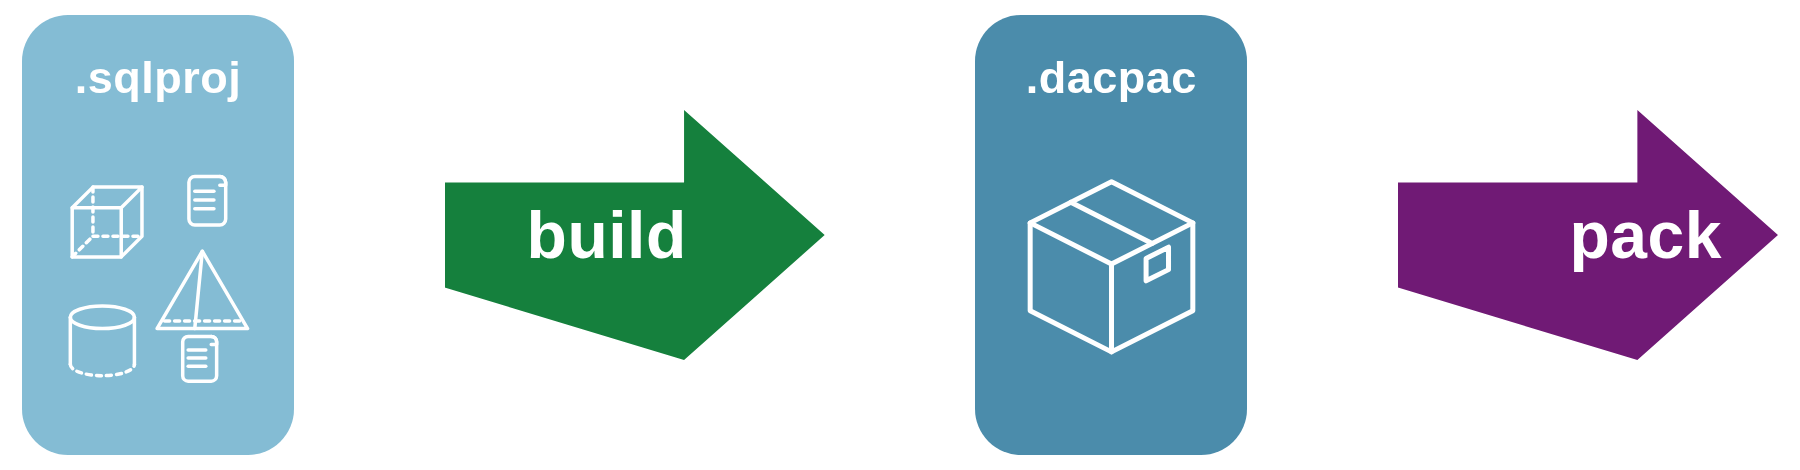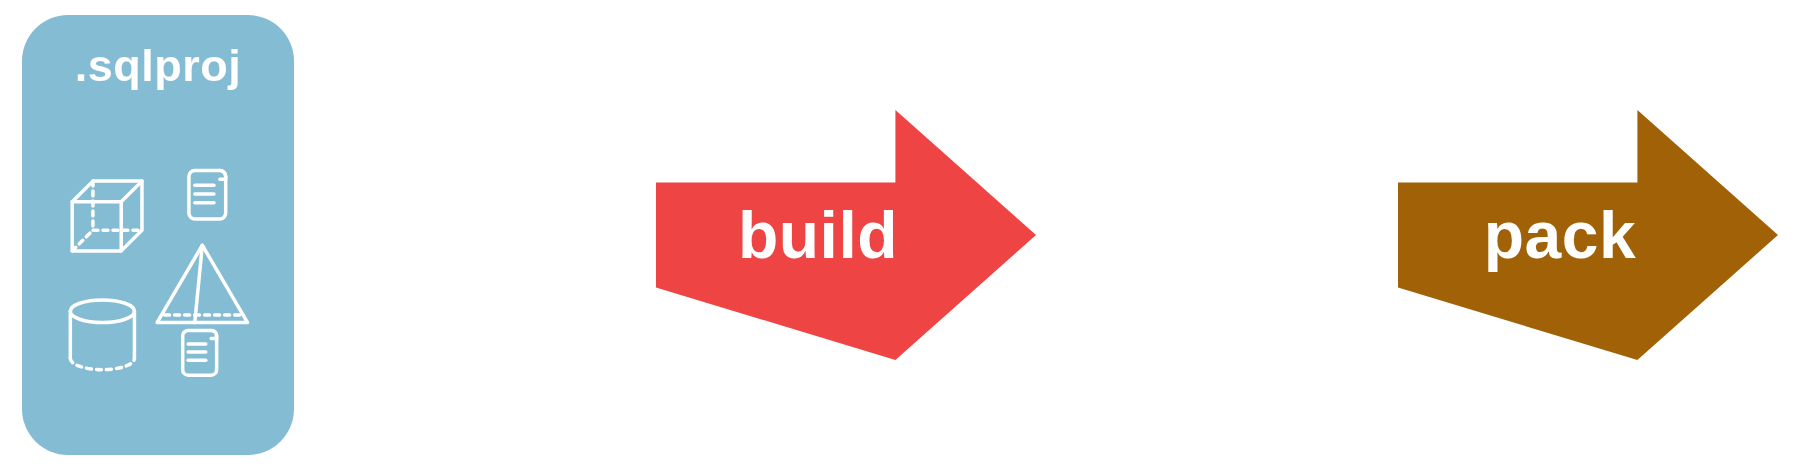--- a/index.html
+++ b/index.html
@@ -17,21 +17,21 @@
     justify-content: space-between;
     padding: 14px 22px;
   }
   .card {
     width: 272px;
     height: 440px;
     border-radius: 46px;
     display: flex;
     flex-direction: column;
     align-items: center;
-    padding: 26px 0 14px;
+    padding: 38px 0 14px;
     flex: 0 0 auto;
   }
   .card-sqlproj { background: #84bcd4; }
   .card-dacpac  { background: #4b8cab; }
   .card-nupkg   { background: #2f6b8d; }
   .card-title {
     color: #ffffff;
     font-size: 45px;
     font-weight: 700;
     letter-spacing: 0.5px;
@@ -47,22 +47,22 @@
   .arrow {
     width: 380px;
     height: 250px;
     flex: 0 0 auto;
     display: flex;
     align-items: center;
     justify-content: center;
     padding-right: 56px;
     clip-path: polygon(0 29%, 63% 29%, 63% 0, 100% 50%, 63% 100%, 0 71%);
   }
-  .arrow-build { background: #ef4444; }
-  .arrow-pack  { background: #a16207; }
+  .arrow-build { background: #15803d; }
+  .arrow-pack  { background: #701a75; justify-content: flex-end; }
   .arrow-label {
     color: #ffffff;
     font-size: 66px;
     font-weight: 700;
     letter-spacing: 0.5px;
   }
   svg.icon { display: block; }
   svg.icon * { vector-effect: non-scaling-stroke; }
 </style>
 </head>
@@ -112,19 +112,36 @@
 
         <use href="#scroll-shape" transform="translate(124,192) scale(0.72)"></use>
       </svg>
     </div>
   </div>
 
   <div class="arrow arrow-build">
     <span class="arrow-label">build</span>
   </div>
 
+  <div class="card card-dacpac">
+    <div class="card-title">.dacpac</div>
+    <div class="card-icon">
+      <svg class="icon" width="215" height="215" viewBox="0 0 230 220" fill="none" stroke="#ffffff" stroke-width="5" stroke-linejoin="round" stroke-linecap="round">
+
+        <path d="M115 14 L202 58 L115 102 L28 58 Z"></path>
+
+        <path d="M71.5 36 L158.5 80"></path>
+
+        <path d="M28 58 L28 152 L115 196 L115 102"></path>
+
+        <path d="M202 58 L202 152 L115 196"></path>
+
+        <path d="M152 96 L176 84 L176 108 L152 120 Z"></path>
+      </svg>
+    </div>
+  </div>
 
   <div class="arrow arrow-pack">
     <span class="arrow-label">pack</span>
   </div>
 
 
 </div>
 
 </body></html>

